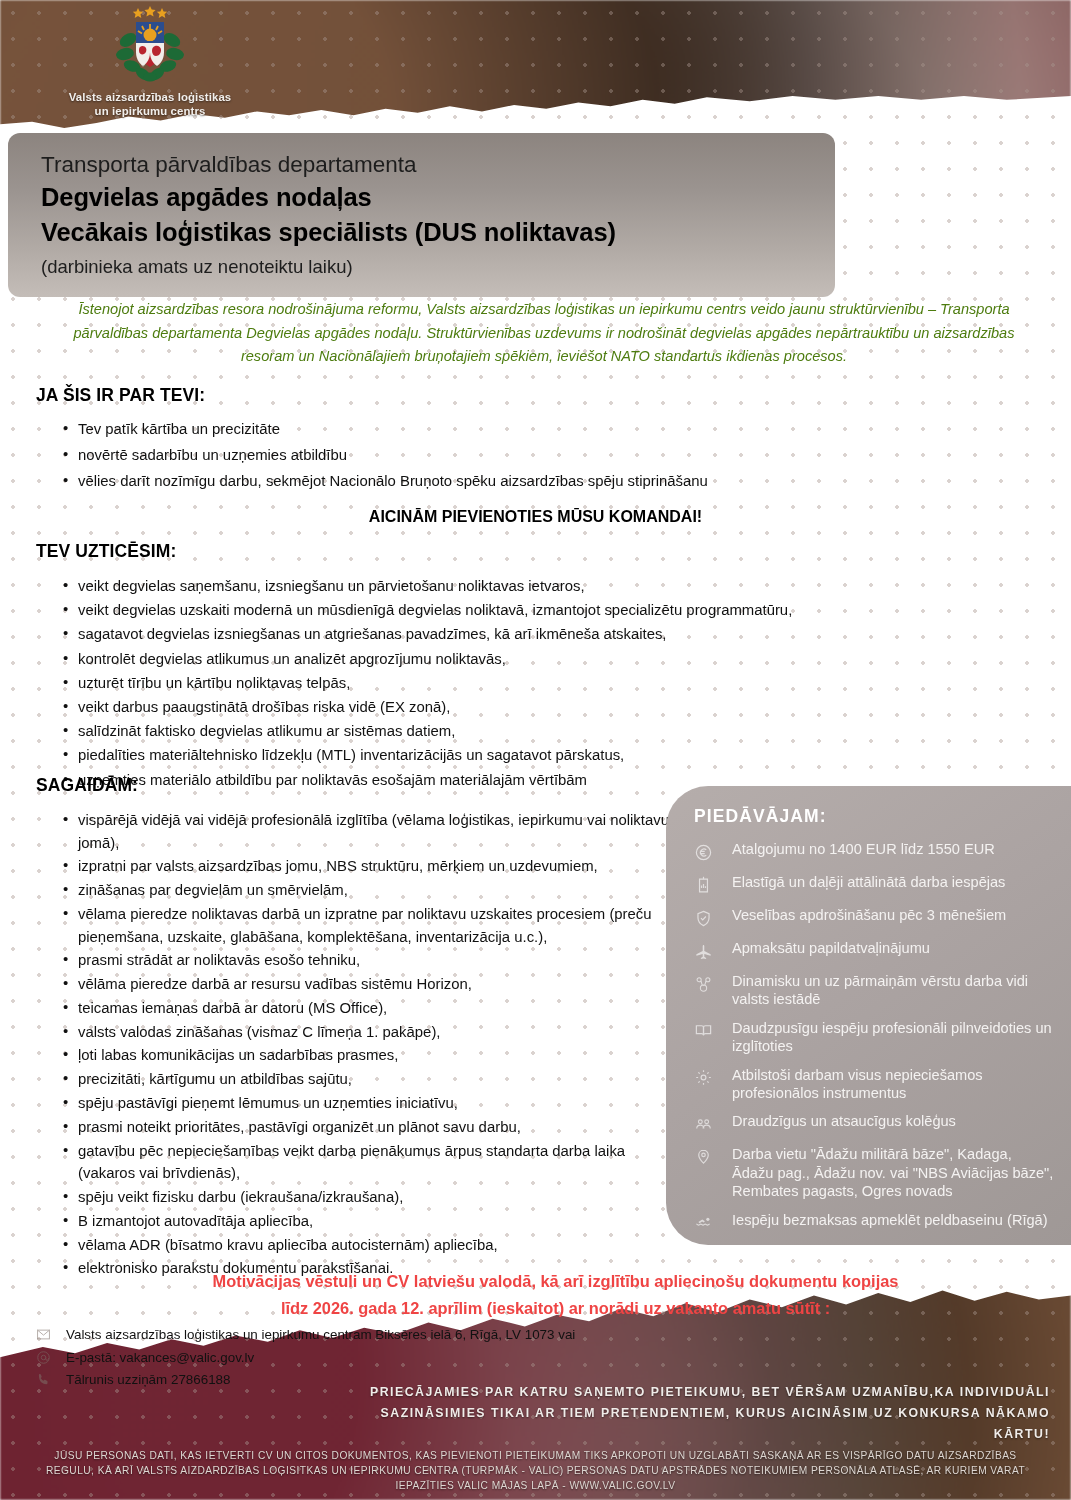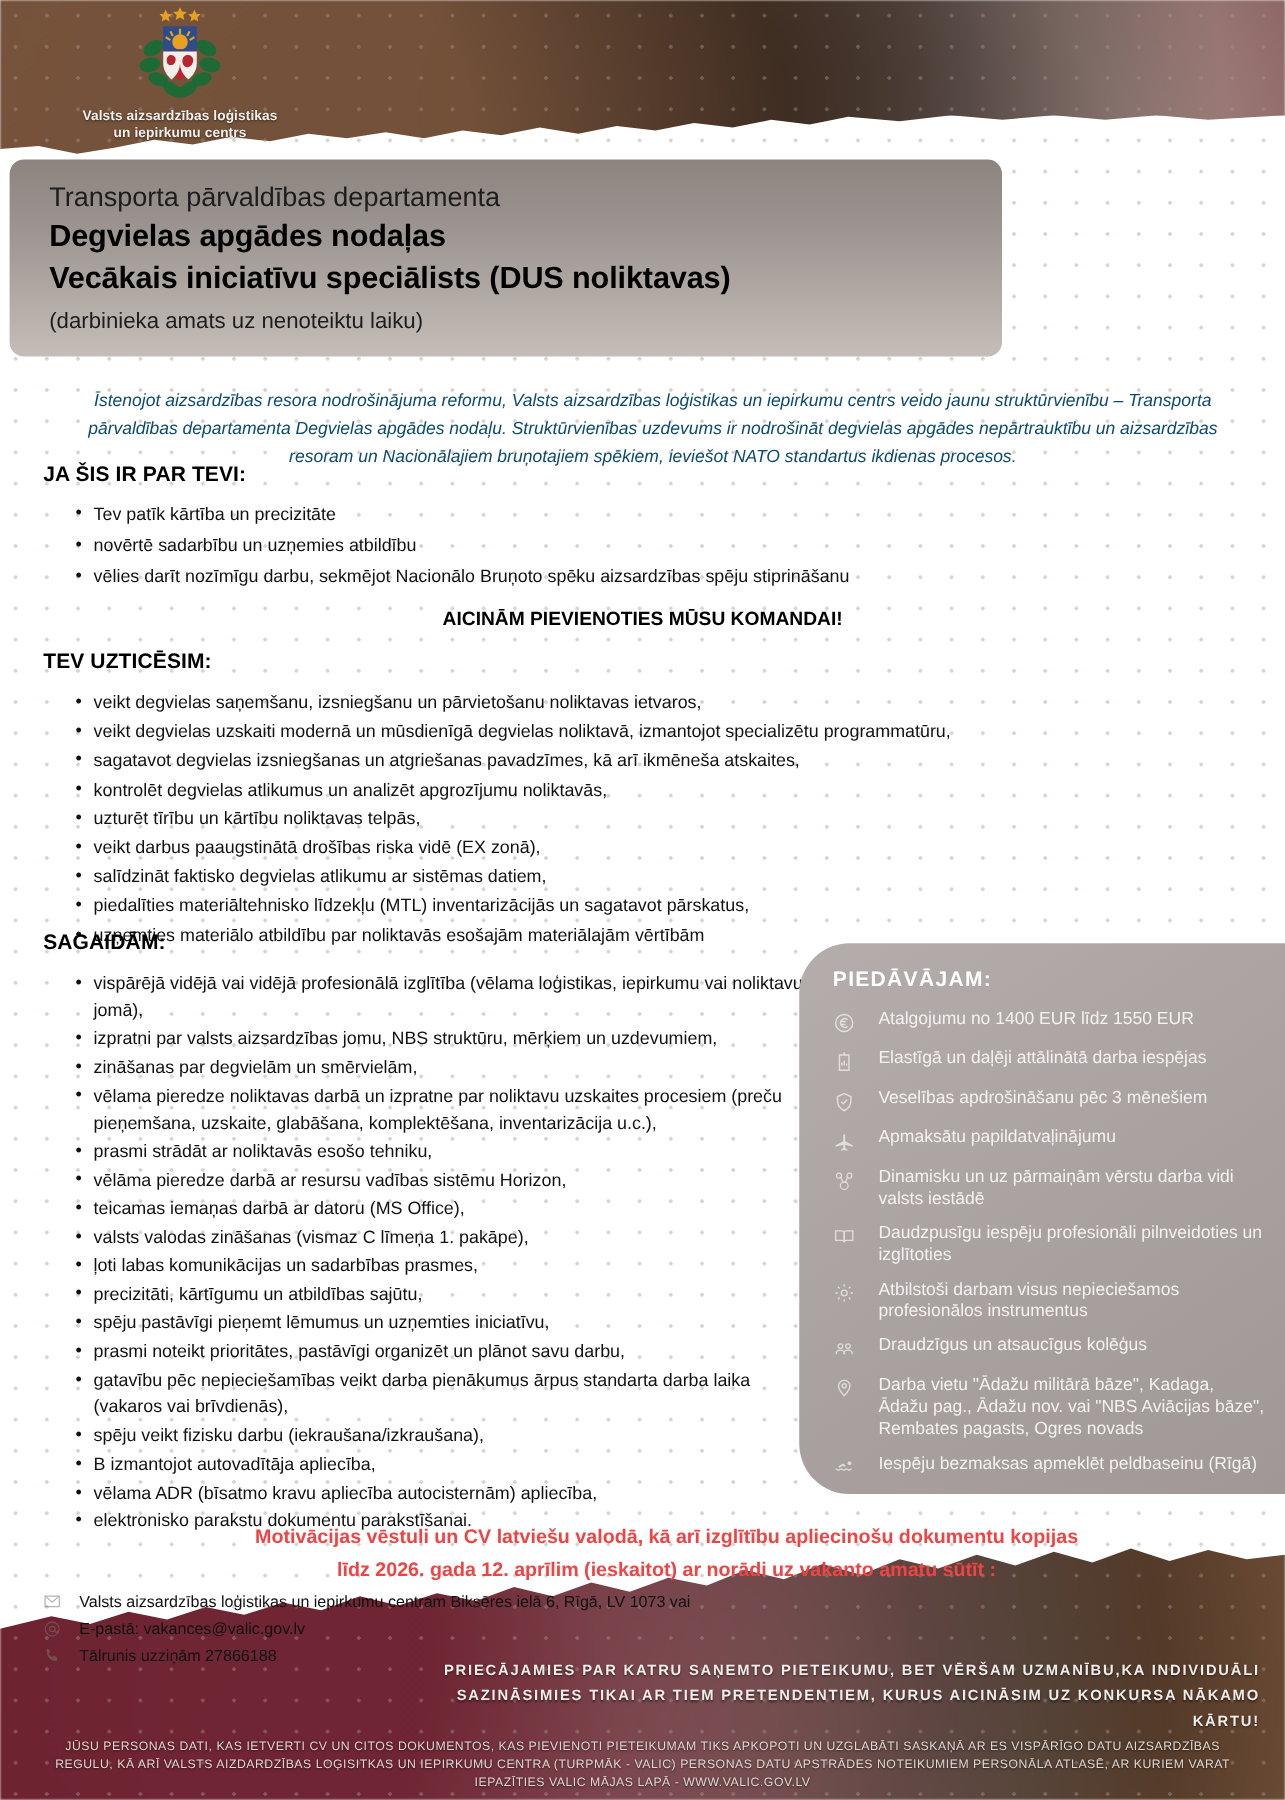--- a/index.html
+++ b/index.html
@@ -77,22 +77,22 @@
     left:8px; top:133px; width:827px; padding:17px 0 15px 33px;
     border-radius:12px;
     background:linear-gradient(180deg,#8c847f 0%,#9b9490 35%,#b2aba6 72%,#c4bdb8 100%);
   }
   .t-dept{ font-size:22.5px; color:#1d1d1d; line-height:30px; font-weight:400; }
   .t-main{ font-size:25.5px; color:#000; line-height:35px; font-weight:700; letter-spacing:-.1px; }
   .t-sub{ font-size:18.5px; color:#1d1d1d; line-height:30px; margin-top:2px; }
 
   
   .intro{
-    left:70px; top:323px; width:948px; text-align:center;
-    font-style:italic; font-size:14.6px; line-height:23.5px; color:#0c4a6e;
+    left:70px; top:298px; width:948px; text-align:center;
+    font-style:italic; font-size:14.6px; line-height:23.5px; color:#4d7c0f;
   }
 
   
   .h-sec{ font-size:17.5px; font-weight:700; color:#000; letter-spacing:.1px; }
   .h-center{ font-size:16px; font-weight:700; color:#000; text-align:center; }
   ul.blist{ list-style:none; }
   ul.blist li{
     position:relative; padding-left:18px; font-size:14.9px; line-height:22.6px; color:#111;
   }
   ul.blist li::before{
@@ -196,21 +196,21 @@
     <path d="M32 43c2-2 5-1 6 1 1 2 0 5-2 6-2 1-5 0-5-3 0-2 0-3 1-4z" fill="#b8252f"></path>
     <path d="M47 42c3-1 6 1 6 4 0 3-2 6-5 6-2 0-4-2-4-5 0-3 1-4 3-5z" fill="#b8252f"></path>
   </svg>
   <div class="logo-text">Valsts aizsardzības loģistikas</div>
   <div class="logo-text" style="margin-top:0">un iepirkumu centrs</div>
 </div>
 
 <div class="layer title-card">
   <div class="t-dept">Transporta pārvaldības departamenta</div>
   <div class="t-main">Degvielas apgādes nodaļas</div>
-  <div class="t-main">Vecākais iniciatīvu speciālists (DUS noliktavas)</div>
+  <div class="t-main">Vecākais loģistikas speciālists (DUS noliktavas)</div>
   <div class="t-sub">(darbinieka amats uz nenoteiktu laiku)</div>
 </div>
 
 <div class="layer intro">Īstenojot aizsardzības resora nodrošinājuma reformu, Valsts aizsardzības loģistikas un iepirkumu centrs veido jaunu struktūrvienību – Transporta pārvaldības departamenta Degvielas apgādes nodaļu. Struktūrvienības uzdevums ir nodrošināt degvielas apgādes nepārtrauktību un aizsardzības resoram un  Nacionālajiem bruņotajiem spēkiem, ieviešot NATO standartus ikdienas procesos.</div>
 
 <div class="layer sec-ja">
   <div class="h-sec">JA ŠIS IR PAR TEVI:</div>
   <ul class="blist">
     <li>Tev patīk kārtība un precizitāte</li>
     <li>novērtē sadarbību un uzņemies atbildību</li>

